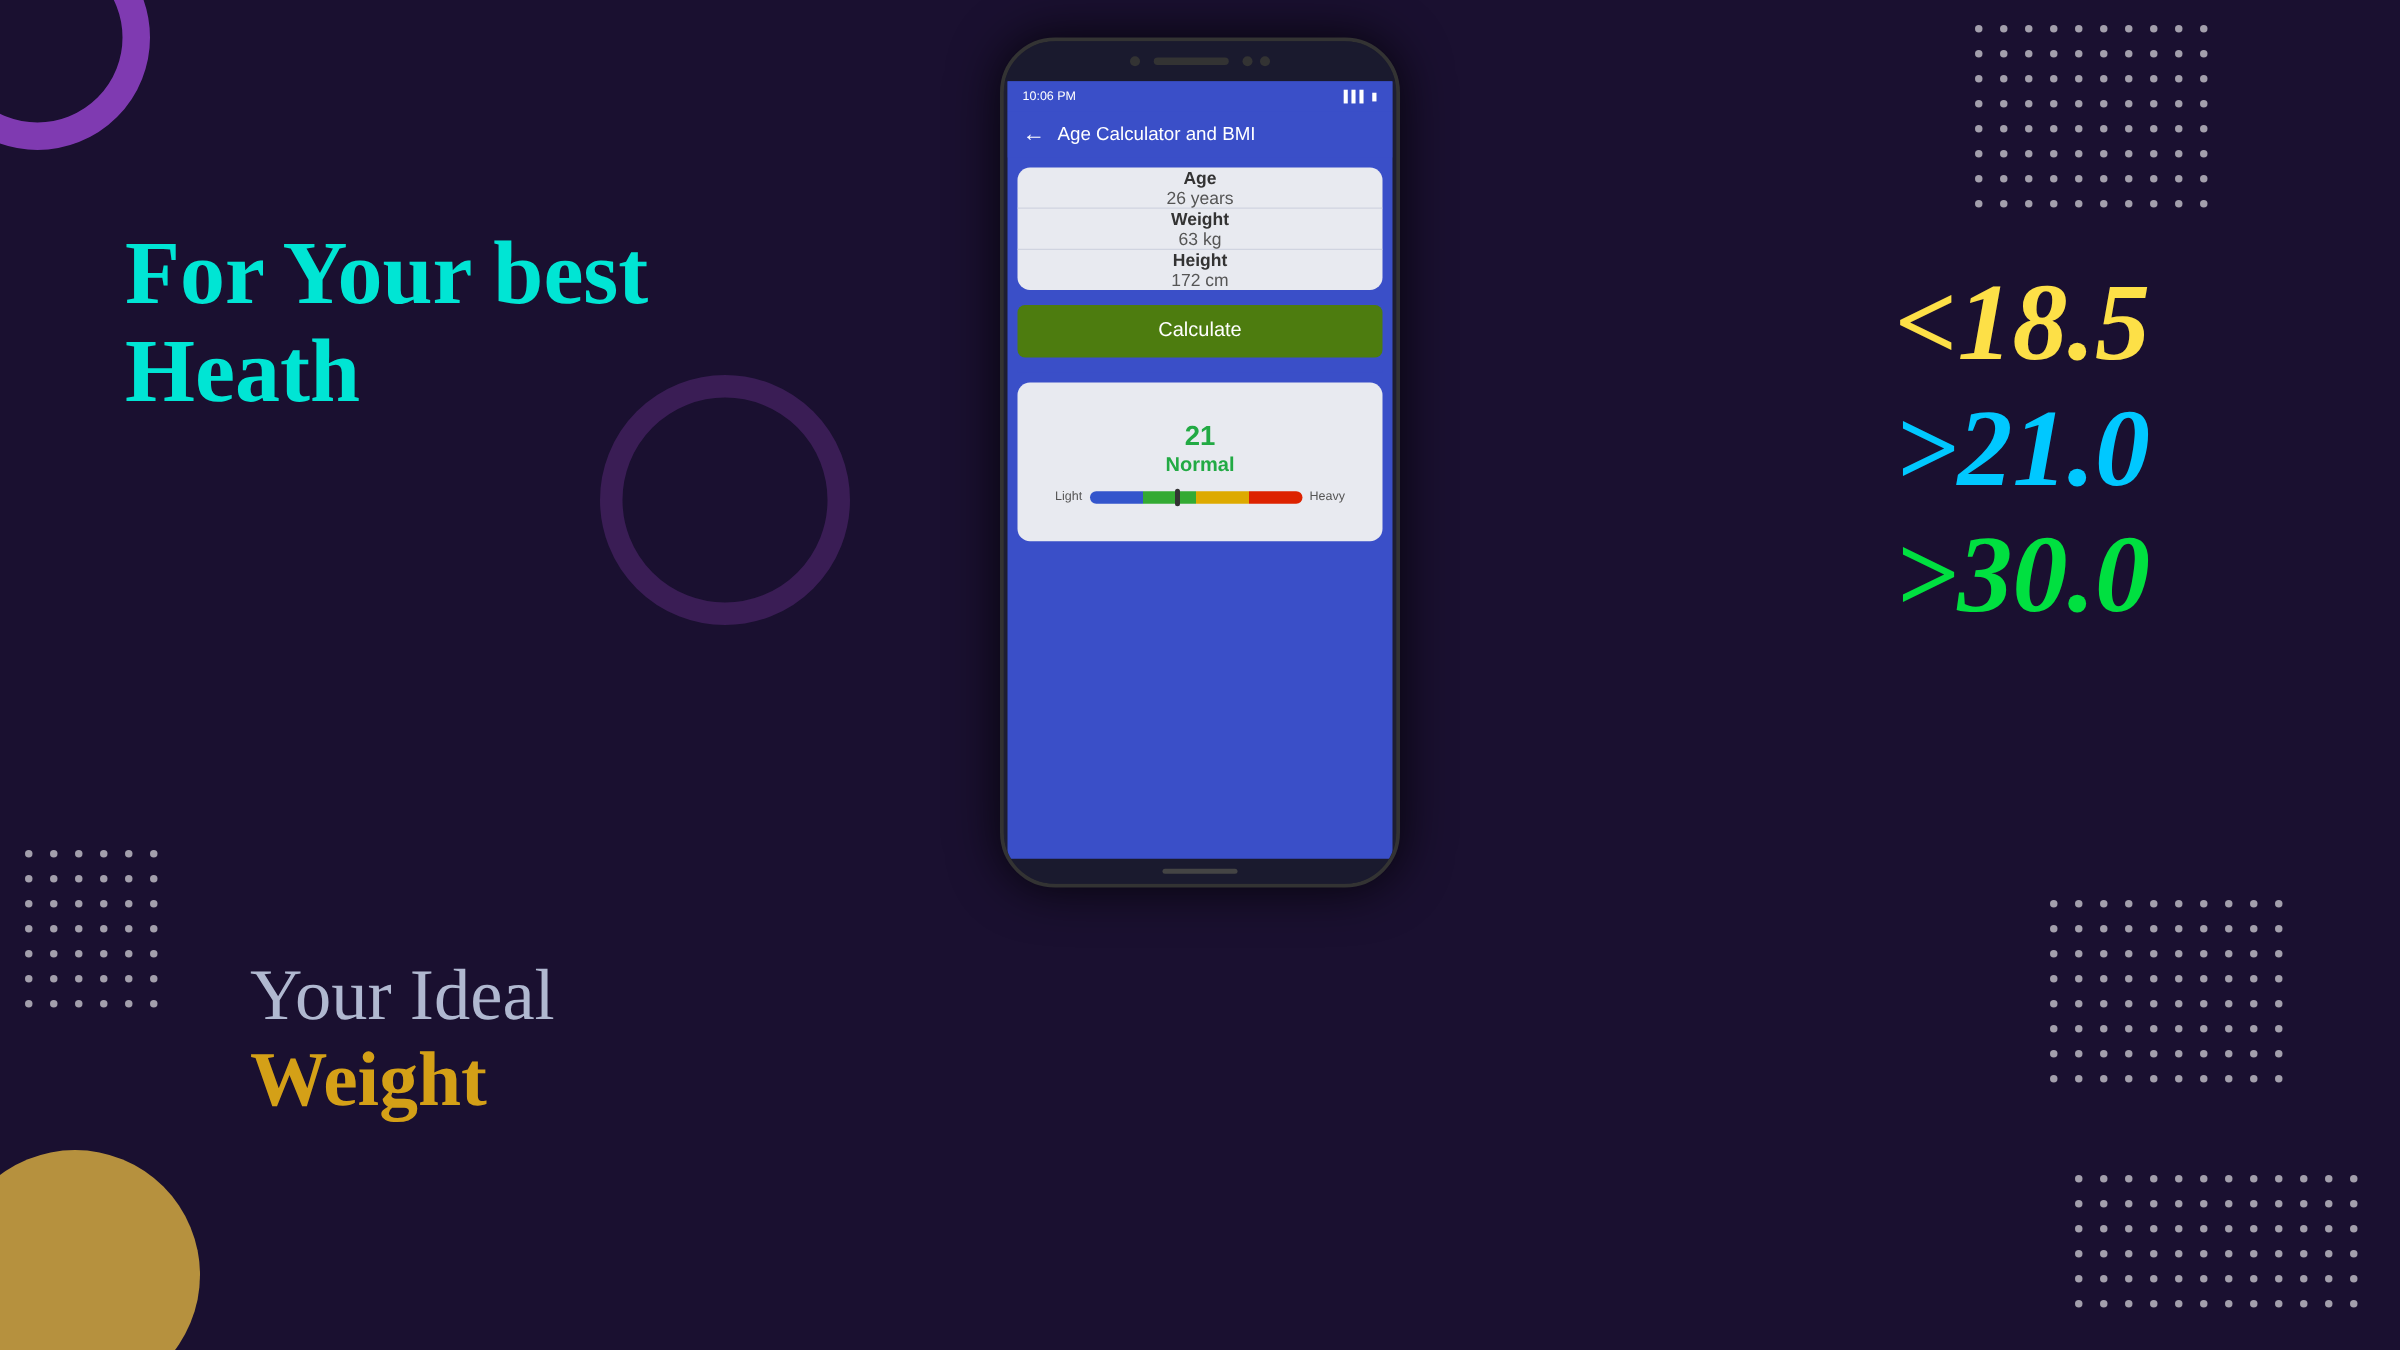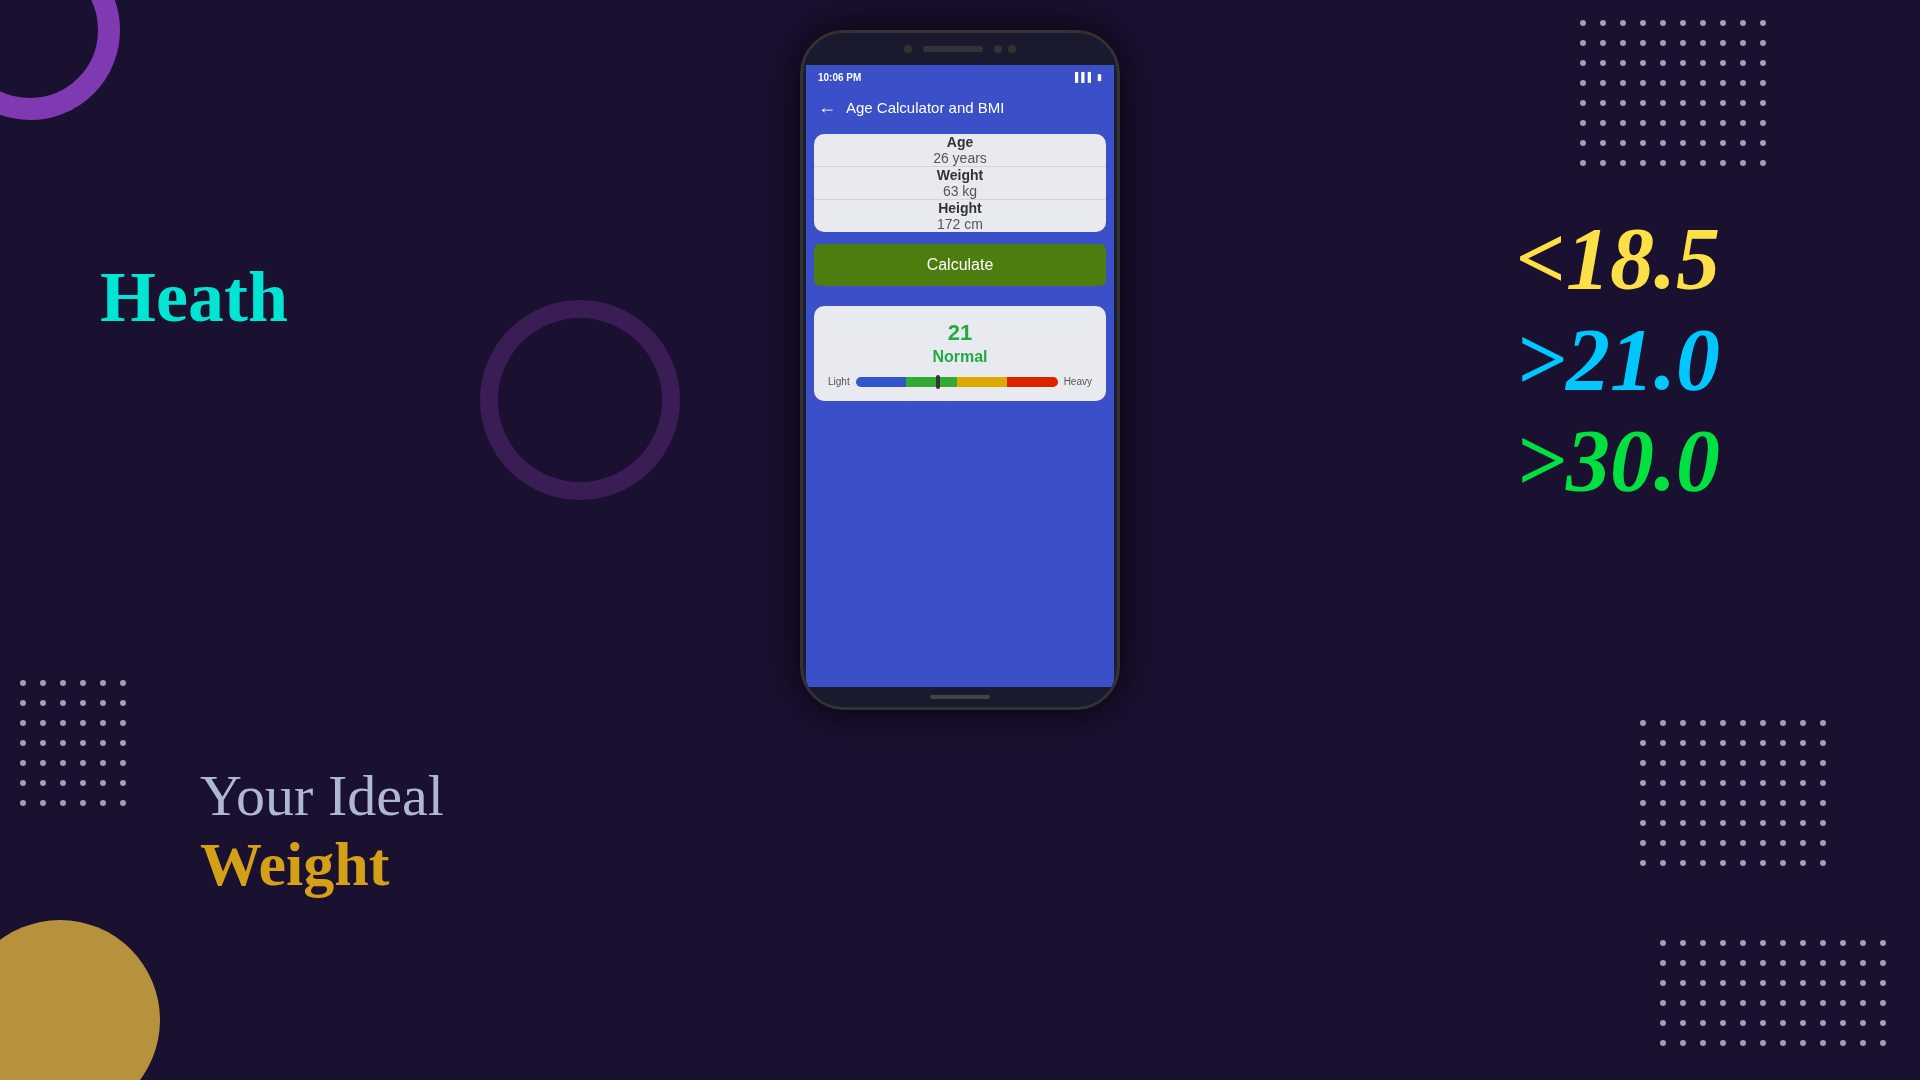--- a/index.html
+++ b/index.html
@@ -218,21 +218,21 @@
       align-items: center;
       justify-content: space-between;
       padding: 4px 12px;
       font-size: 10px;
       color: white;
       height: 24px;
     }
 
     .status-time {
       font-size: 10px;
-      font-weight: bold;
+      font-weight: normal;
     }
 
     .status-icons {
       display: flex;
       align-items: center;
       gap: 3px;
       font-size: 9px;
     }
 
     
@@ -300,21 +300,21 @@
       font-size: 16px;
       cursor: pointer;
       text-align: center;
     }
 
     
     .result-section {
       background: #e8eaf0;
       margin: 0 8px;
       border-radius: 10px;
-      padding: 14px;
+      padding: 30px;
       text-align: center;
     }
 
     .divider {
       height: 2px;
       background: #3a4fc8;
       margin: 2px 8px 8px;
     }
 
     .bmi-result-number {
@@ -669,21 +669,21 @@
     <div class="dot"></div>
     <div class="dot"></div>
     <div class="dot"></div>
     <div class="dot"></div>
     <div class="dot"></div>
   </div>
 
 <div class="left-content">
   <div class="main-title">
     <br>
-    <br>
+    <span>For Your best</span><br>
     <span>Heath</span>
   </div>
 </div>
 
 <div class="bottom-left-text">
   <div class="ideal-text">Your Ideal</div>
   <div class="weight-text">Weight</div>
 </div>
 
 <div class="right-values">

